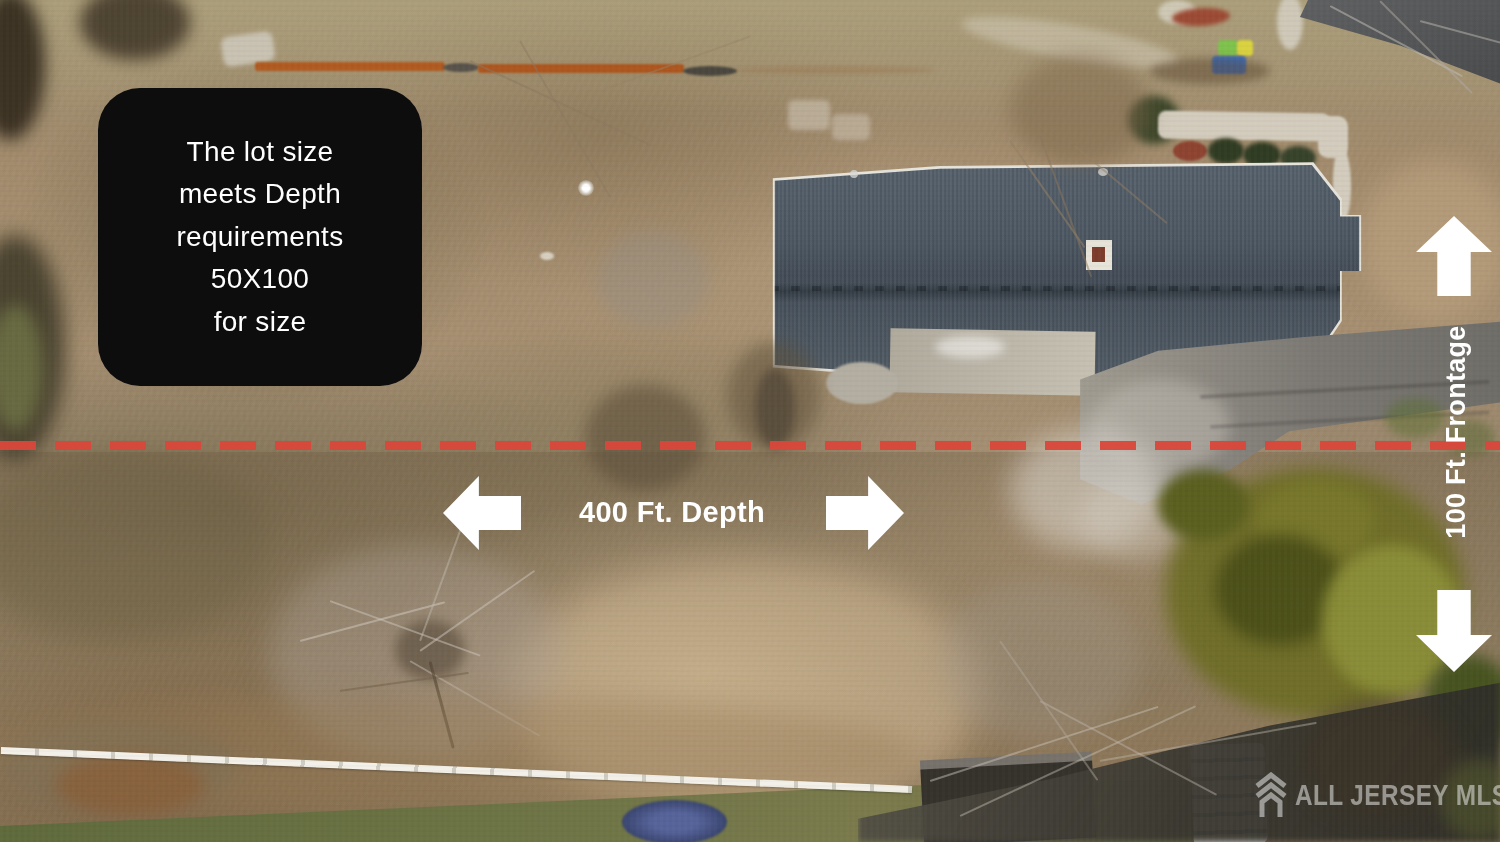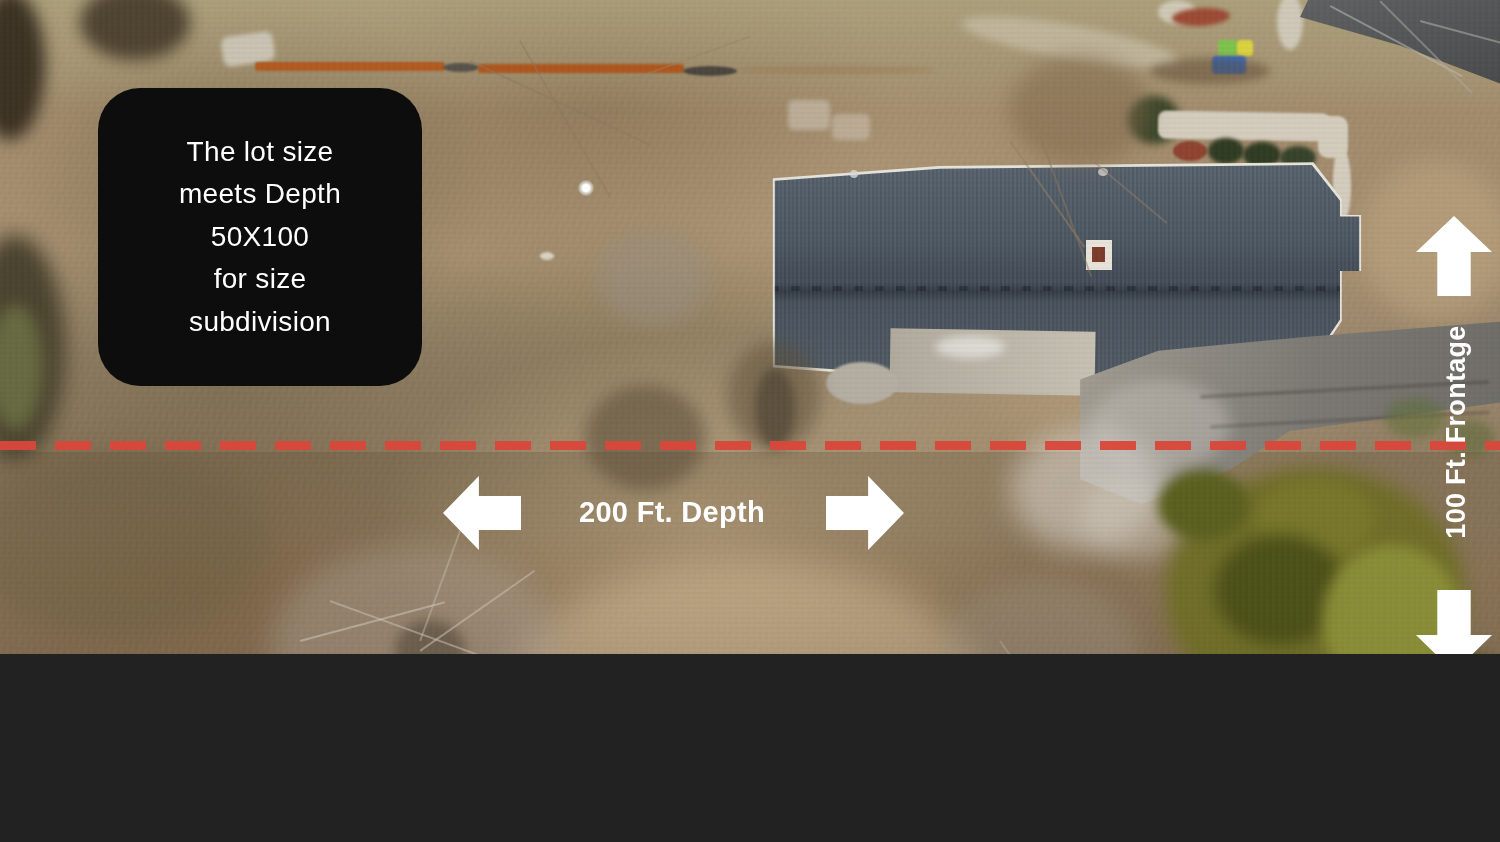--- a/index.html
+++ b/index.html
@@ -1,16 +1,16 @@
 <!DOCTYPE html>
 <html style="--boundary-dash: #d9473a; --annotation-bg: #0d0d0d; --annotation-text: #ffffff; --arrow: #ffffff; --watermark-text: rgba(232,232,230,0.55);"><head>
 <meta charset="utf-8">
 <style>
   html,body{margin:0;padding:0;background:#222;}
-  #canvas{position:relative;width:1500px;height:654px;overflow:hidden;
+  #canvas{position:relative;width:1500px;height:842px;overflow:hidden;
           background:#a08a6c;font-family:"Liberation Sans",sans-serif;}
   .abs{position:absolute;}
   .b{position:absolute;border-radius:50%;}
   .ln{position:absolute;height:2px;transform-origin:left center;border-radius:2px;}
 
   
   #terrain{position:absolute;inset:0;
     background:
       repeating-linear-gradient(115deg, rgba(255,255,255,0.015) 0 3px, transparent 3px 7px),
       radial-gradient(ellipse 480px 280px at 47% 80%, rgba(214,190,152,.55), transparent 68%),
@@ -205,27 +205,27 @@
   <div class="ln" style="left:1000px;top:640px;width:170px;transform:rotate(55deg);background:rgba(175,168,155,.45);"></div>
   <div class="ln" style="left:1100px;top:760px;width:220px;transform:rotate(-10deg);background:rgba(190,183,170,.45);"></div>
 
   <div id="grain"></div>
 
   <div id="boundary-line"></div>
 
   <div id="note-box">
     <span>The lot size</span>
     <span>meets Depth</span>
+    <span>requirements</span>
     <span>50X100</span>
     <span>for size</span>
-    <span>subdivision</span>
   </div>
 
   <div id="arrow-left" class="arrow"></div>
-  <div id="depth-label">200 Ft. Depth</div>
+  <div id="depth-label">400 Ft. Depth</div>
   <div id="arrow-right" class="arrow"></div>
 
   <div id="arrow-up" class="arrow"></div>
   <div id="frontage-label">100 Ft. Frontage</div>
   <div id="arrow-down" class="arrow"></div>
 
   <div id="watermark">
     <svg width="34" height="46" viewBox="0 0 34 46" aria-hidden="true">
       <g fill="none" stroke="rgba(232,232,230,0.55)" stroke-width="5">
         <path d="M3 14 L17 3 L31 14"></path>

